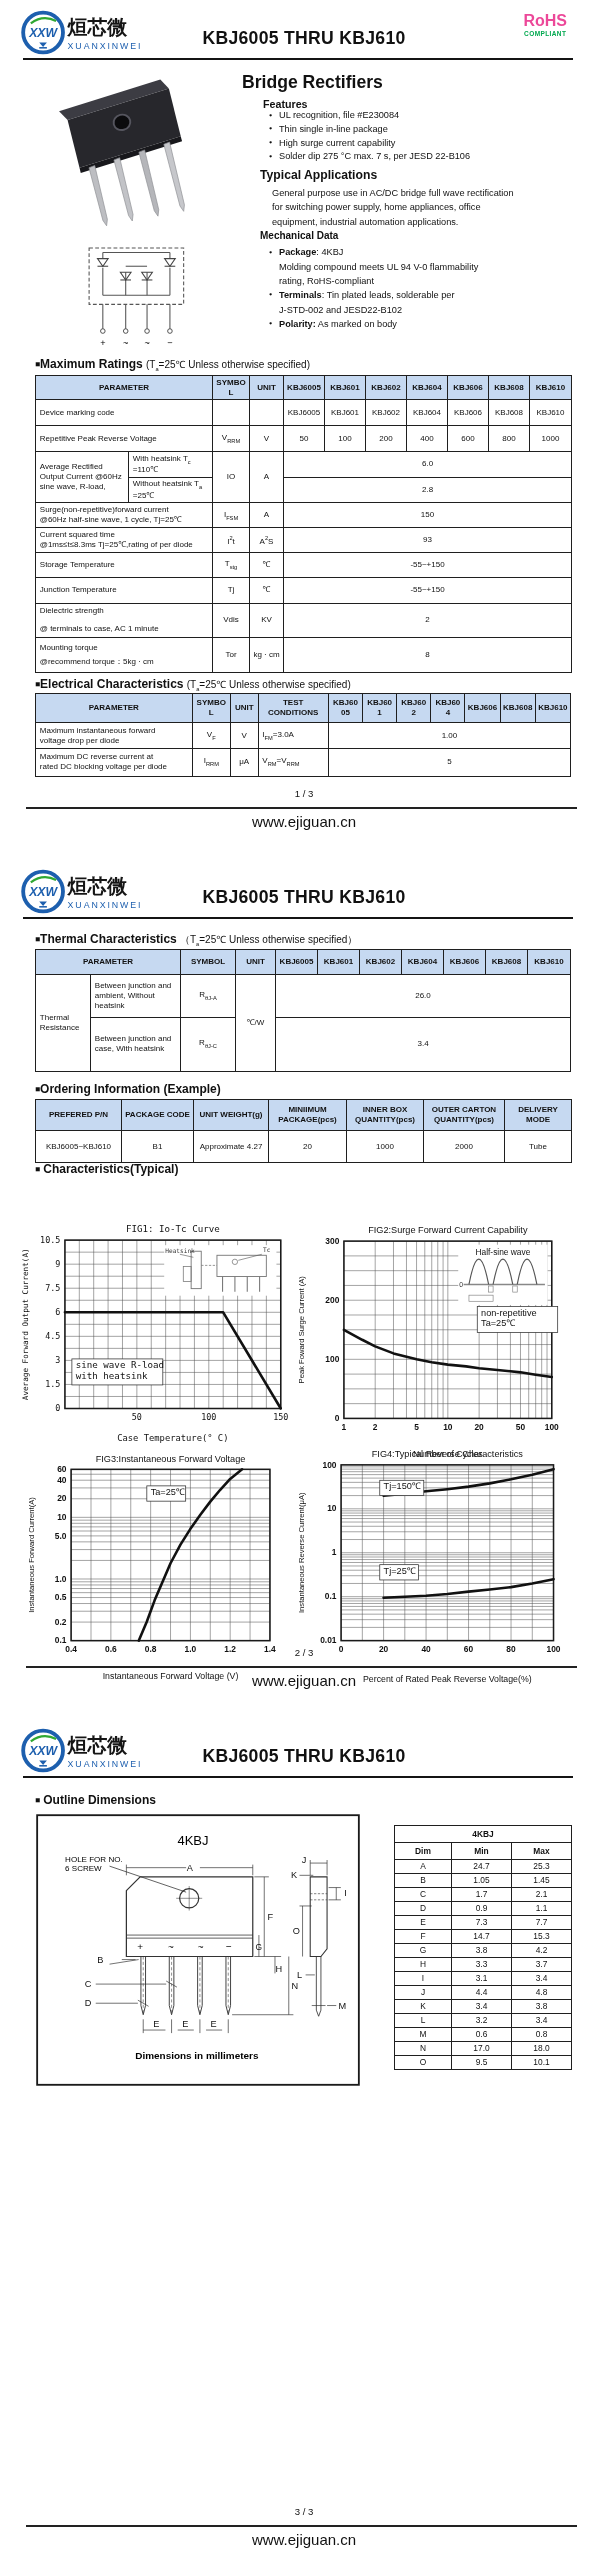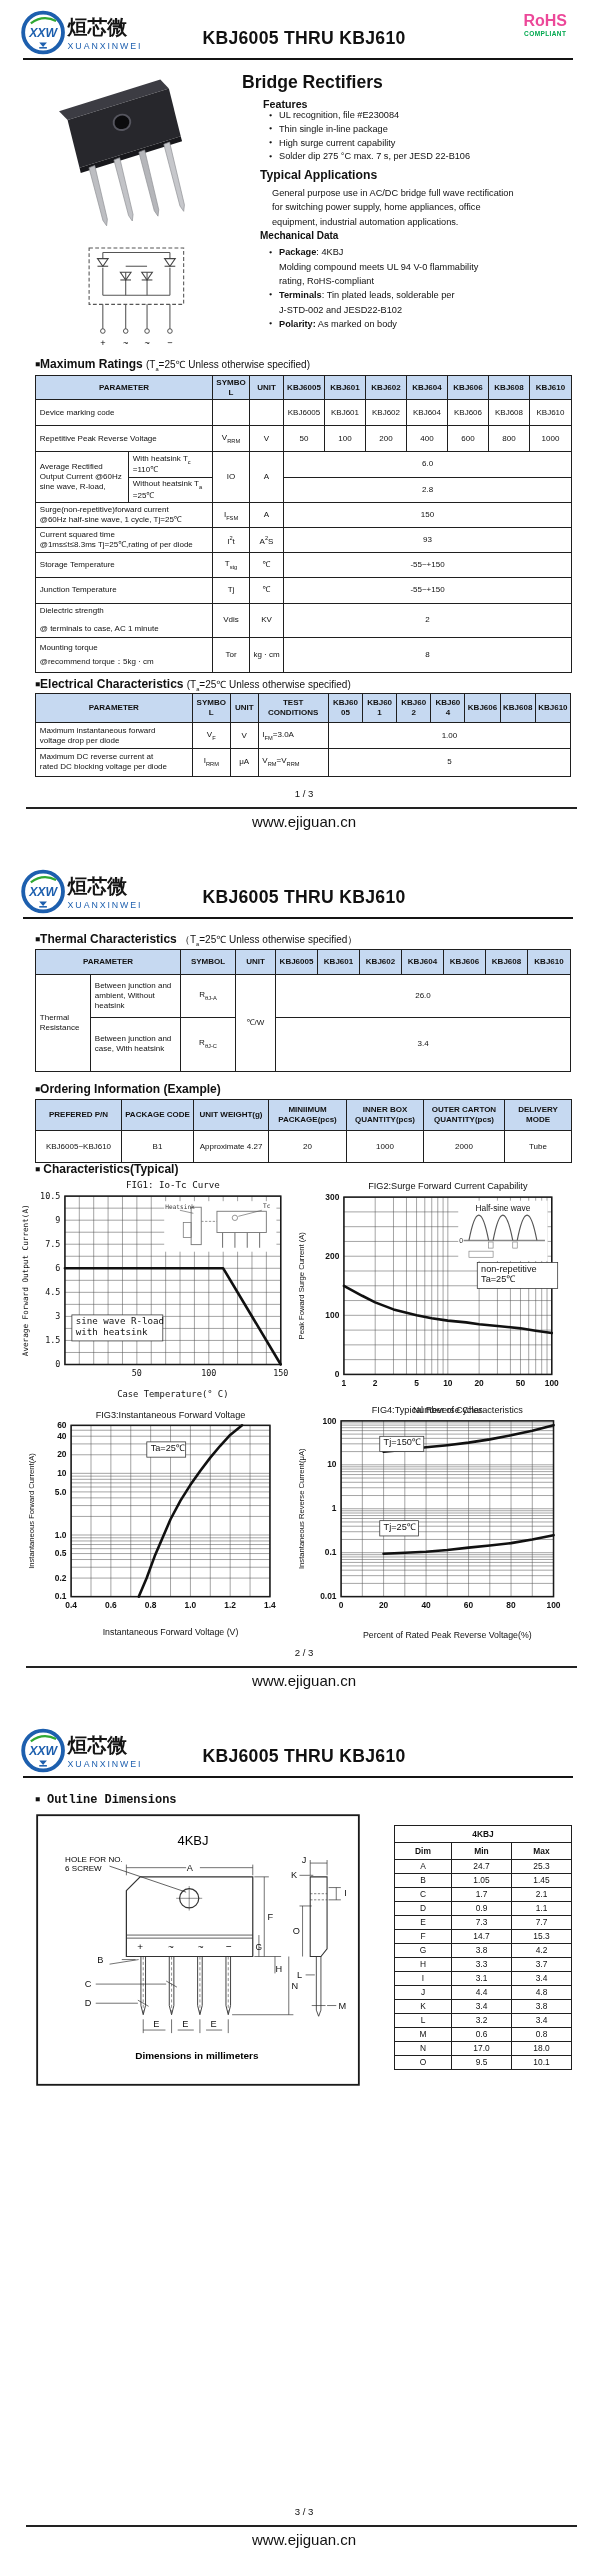--- a/index.html
+++ b/index.html
@@ -35,21 +35,21 @@
   ul.feat li{font-size:9.2px;margin:0 0 3.8px 0;padding-left:10px;position:relative;}
   ul.feat li::before{content:"●";position:absolute;left:0;top:1.5px;font-size:5.4px;}
   .h-apps{position:absolute;left:260px;top:168px;font-size:12.2px;font-weight:bold;}
   .apps{position:absolute;left:272px;top:186px;font-size:9.2px;line-height:1.55;}
   .h-mech{position:absolute;left:260px;top:230px;font-size:10px;font-weight:bold;}
   .mech{position:absolute;left:269px;top:246px;font-size:9.2px;line-height:1.5;}
   .mech .it{padding-left:10px;position:relative;margin-bottom:1.5px;}
   .mech .it::before{content:"●";position:absolute;left:0;top:1.5px;font-size:5.4px;}
   .mech .cont{padding-left:10px;}
   
-  .chart{position:absolute;}
+  .chart{position:absolute;margin-top:44px;}
   
   .dims td,.dims th{background:#fff;font-size:8.4px;padding:1.1px 1.5px;}
   .dims .tt{font-weight:bold;}
 </style>
 </head>
 <body>
 
 <section class="page">
   <div class="logo">
     <svg width="161" height="49" viewBox="0 0 210 64">
@@ -698,21 +698,21 @@
       <text x="30" y="38" text-anchor="middle" font-size="16" font-style="italic" font-weight="bold" fill="#1d5fae">XXW</text>
       <polygon points="25,45 35,45 30,51" fill="#1d5fae"></polygon>
       <line x1="25" y1="52" x2="35" y2="52" stroke="#1d5fae" stroke-width="2"></line>
       <text x="62" y="34" font-size="26" font-weight="bold" fill="#151515">烜芯微</text>
       <text x="62" y="54" font-size="11.5" letter-spacing="2.5" fill="#1d5fae">XUANXINWEI</text>
     </svg>
   </div>
   <div class="doc-title">KBJ6005 THRU KBJ610</div>
   <div class="hdr-rule"></div>
 
-  <div class="sec" style="left:35px;top:75px;font-family:Liberation Mono, monospace;">
+  <div class="sec" style="left:35px;top:75px;">
     <span class="sq">■</span> <span class="st">Outline Dimensions</span>
   </div>
 
   <div class="abs" style="left:36px;top:96px;">
     <svg width="324" height="272" viewBox="0 0 423 355" font-family="Liberation Sans, sans-serif">
       <rect x="1.5" y="1.5" width="420" height="352" fill="none" stroke="#1a1a1a" stroke-width="2.4"></rect>
       <text x="205" y="40" text-anchor="middle" font-size="17">4KBJ</text>
       <text x="38" y="62" font-size="10.5">HOLE FOR NO.</text>
       <text x="38" y="75" font-size="10.5">6 SCREW</text>
       <line x1="96" y1="68" x2="196" y2="102" stroke="#333" stroke-width="1"></line>

